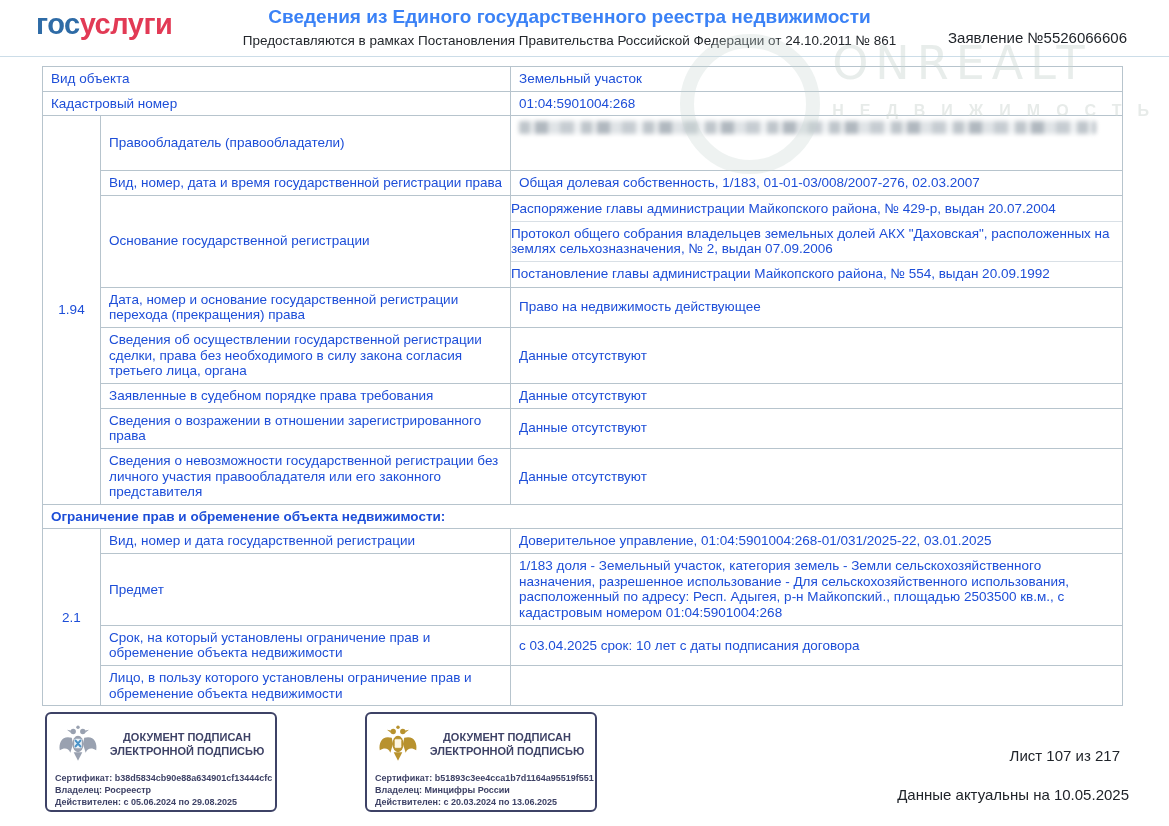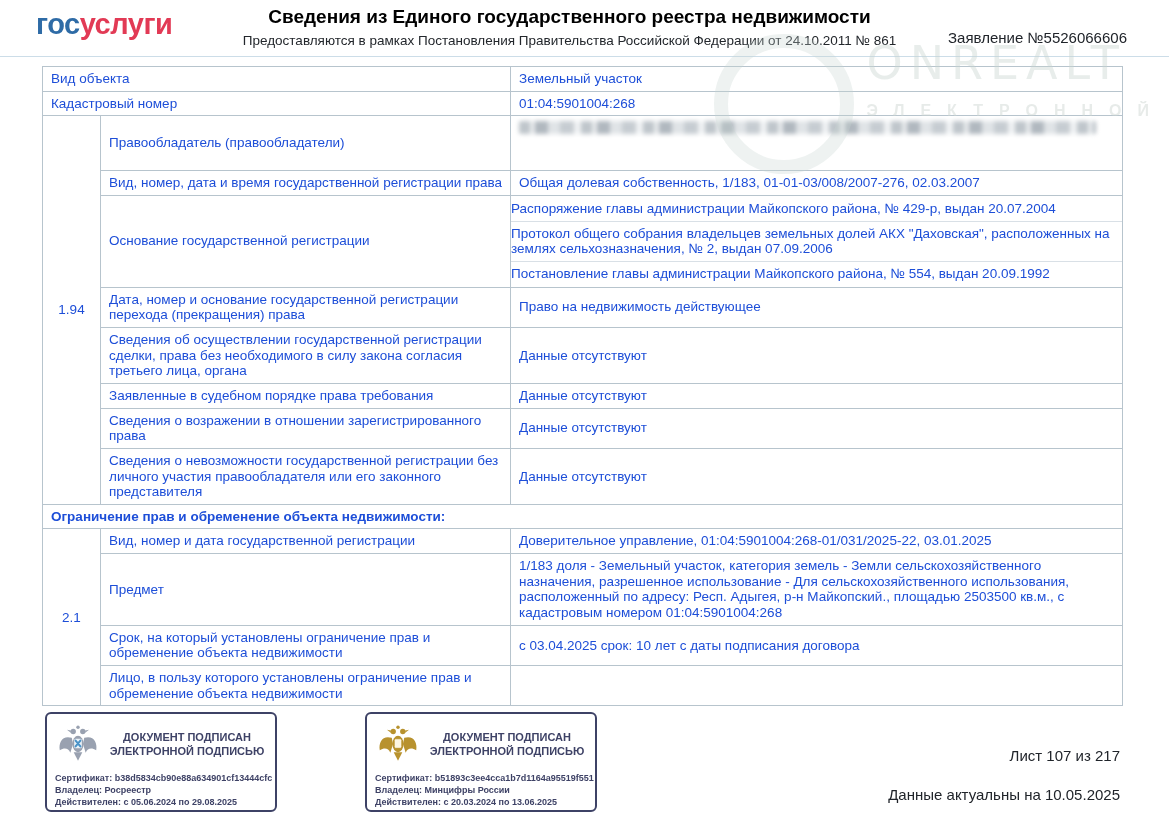--- a/index.html
+++ b/index.html
@@ -6,21 +6,21 @@
   body{
     width:1169px;height:826px;position:relative;overflow:hidden;
     background:#ffffff;color:#20242a;
     font-family:"Liberation Sans",sans-serif;
   }
   
   .logo{position:absolute;left:36px;top:8px;font-size:29px;font-weight:bold;letter-spacing:-0.5px;}
   .logo .p1{color:#2e6ba6;}
   .logo .p2{color:#e23a55;}
   .head-center{position:absolute;left:185px;right:215px;top:6px;text-align:center;z-index:2;}
-  .head-title{font-size:19px;font-weight:bold;color:#000000;}
+  .head-title{font-size:19px;font-weight:bold;color:#3b82f6;}
   .head-sub{font-size:13.5px;margin-top:5px;color:#23272c;}
   .app-num{position:absolute;right:42px;top:29px;font-size:15px;z-index:2;}
   .divider{position:absolute;left:0;right:0;top:56px;border-top:1px solid #ccdde8;}
 
   
   .watermark{position:absolute;top:26px;right:4px;z-index:4;pointer-events:none;display:flex;gap:12px;}
   .wm-ring{width:112px;height:112px;border:14px solid rgba(199,211,208,0.30);border-radius:50%;margin-top:8px;flex:none;}
   .wm-txt{margin-top:10px;}
   .wm-1{font-family:"DejaVu Sans",sans-serif;font-size:46px;font-weight:normal;color:rgba(201,211,207,0.42);letter-spacing:7px;}
   .wm-2{font-size:16px;font-weight:bold;color:rgba(204,213,210,0.48);letter-spacing:16px;margin-top:12px;}
@@ -43,40 +43,40 @@
     background:#fff;box-sizing:border-box;padding:7px 8px 4px;z-index:3;}
   .stamp.s1{left:45px;}
   .stamp.s2{left:365px;}
   .stamp-top{display:flex;align-items:center;gap:6px;}
   .stamp-emblem{width:46px;height:46px;flex:none;}
   .stamp-title{flex:1;text-align:center;font-size:11px;font-weight:bold;color:#3e4266;line-height:1.3;}
   .stamp-lines{margin-top:5px;font-size:9px;font-weight:bold;color:#3e4266;line-height:1.35;white-space:nowrap;}
 
   
   .page-info{position:absolute;right:49px;top:747px;font-size:15px;z-index:2;}
-  .actuality{position:absolute;right:49px;top:786px;font-size:15px;z-index:2;}
+  .actuality{position:absolute;right:40px;top:786px;font-size:15px;z-index:2;}
 </style>
 </head>
 <body>
 
 <div class="logo"><span class="p1">гос</span><span class="p2">услуги</span></div>
 
 <div class="head-center">
   <div class="head-title">Сведения из Единого государственного реестра недвижимости</div>
   <div class="head-sub">Предоставляются в рамках Постановления Правительства Российской Федерации от 24.10.2011 № 861</div>
 </div>
 
 <div class="app-num">Заявление №5526066606</div>
 <div class="divider"></div>
 
 <div class="watermark">
   <div class="wm-ring"></div>
   <div class="wm-txt">
     <div class="wm-1">ONREALT</div>
-    <div class="wm-2">ЭЛЕКТРОННОЙ</div>
+    <div class="wm-2">НЕДВИЖИМОСТЬ</div>
   </div>
 </div>
 
 <table class="doc" id="egrn-table">
   <colgroup>
       <col style="width:58px">
       <col style="width:410px">
       <col>
     </colgroup>
   <tbody>

